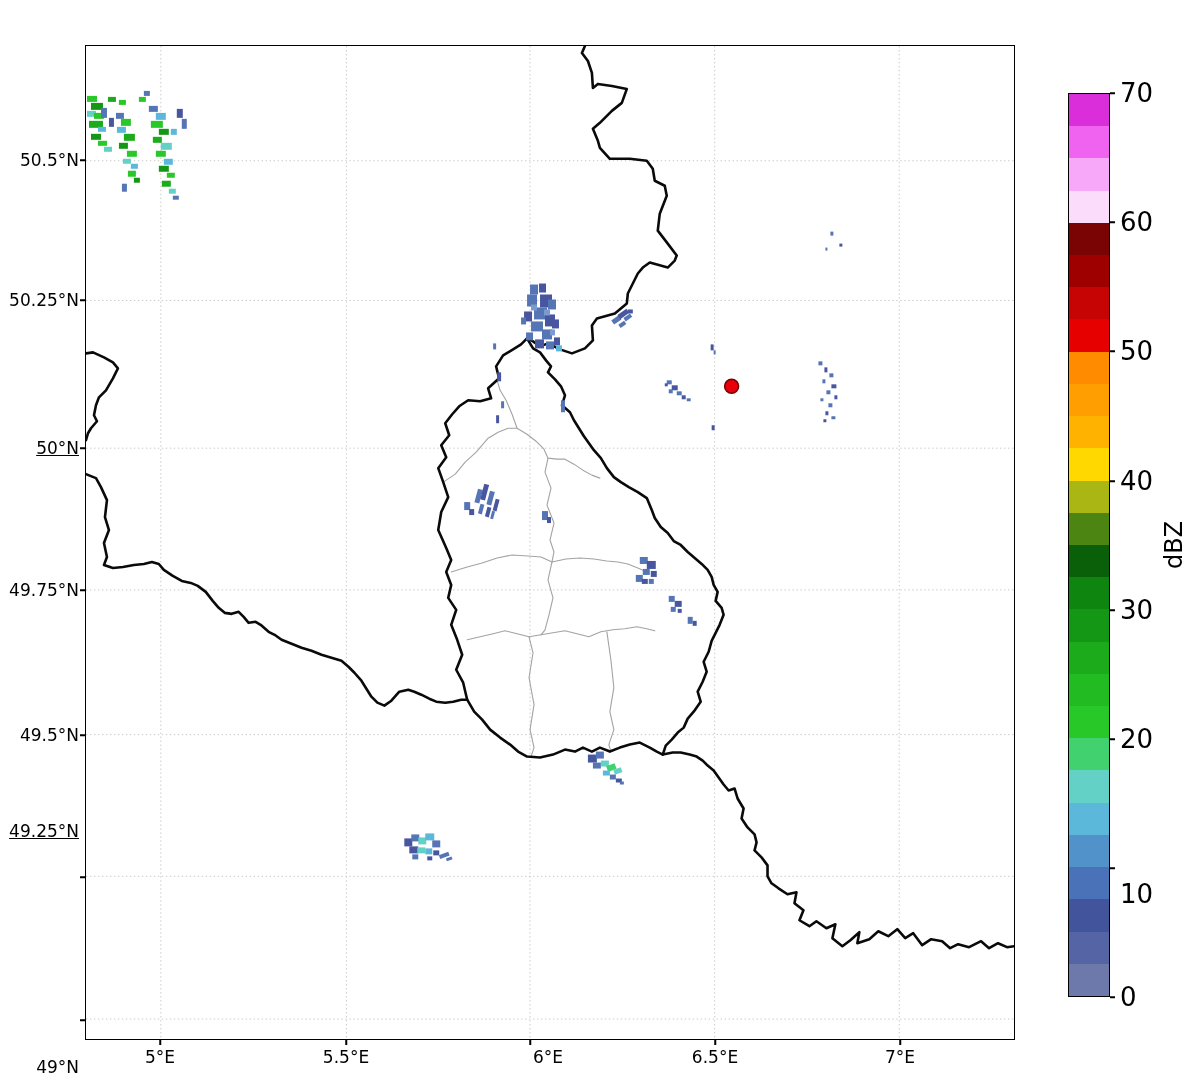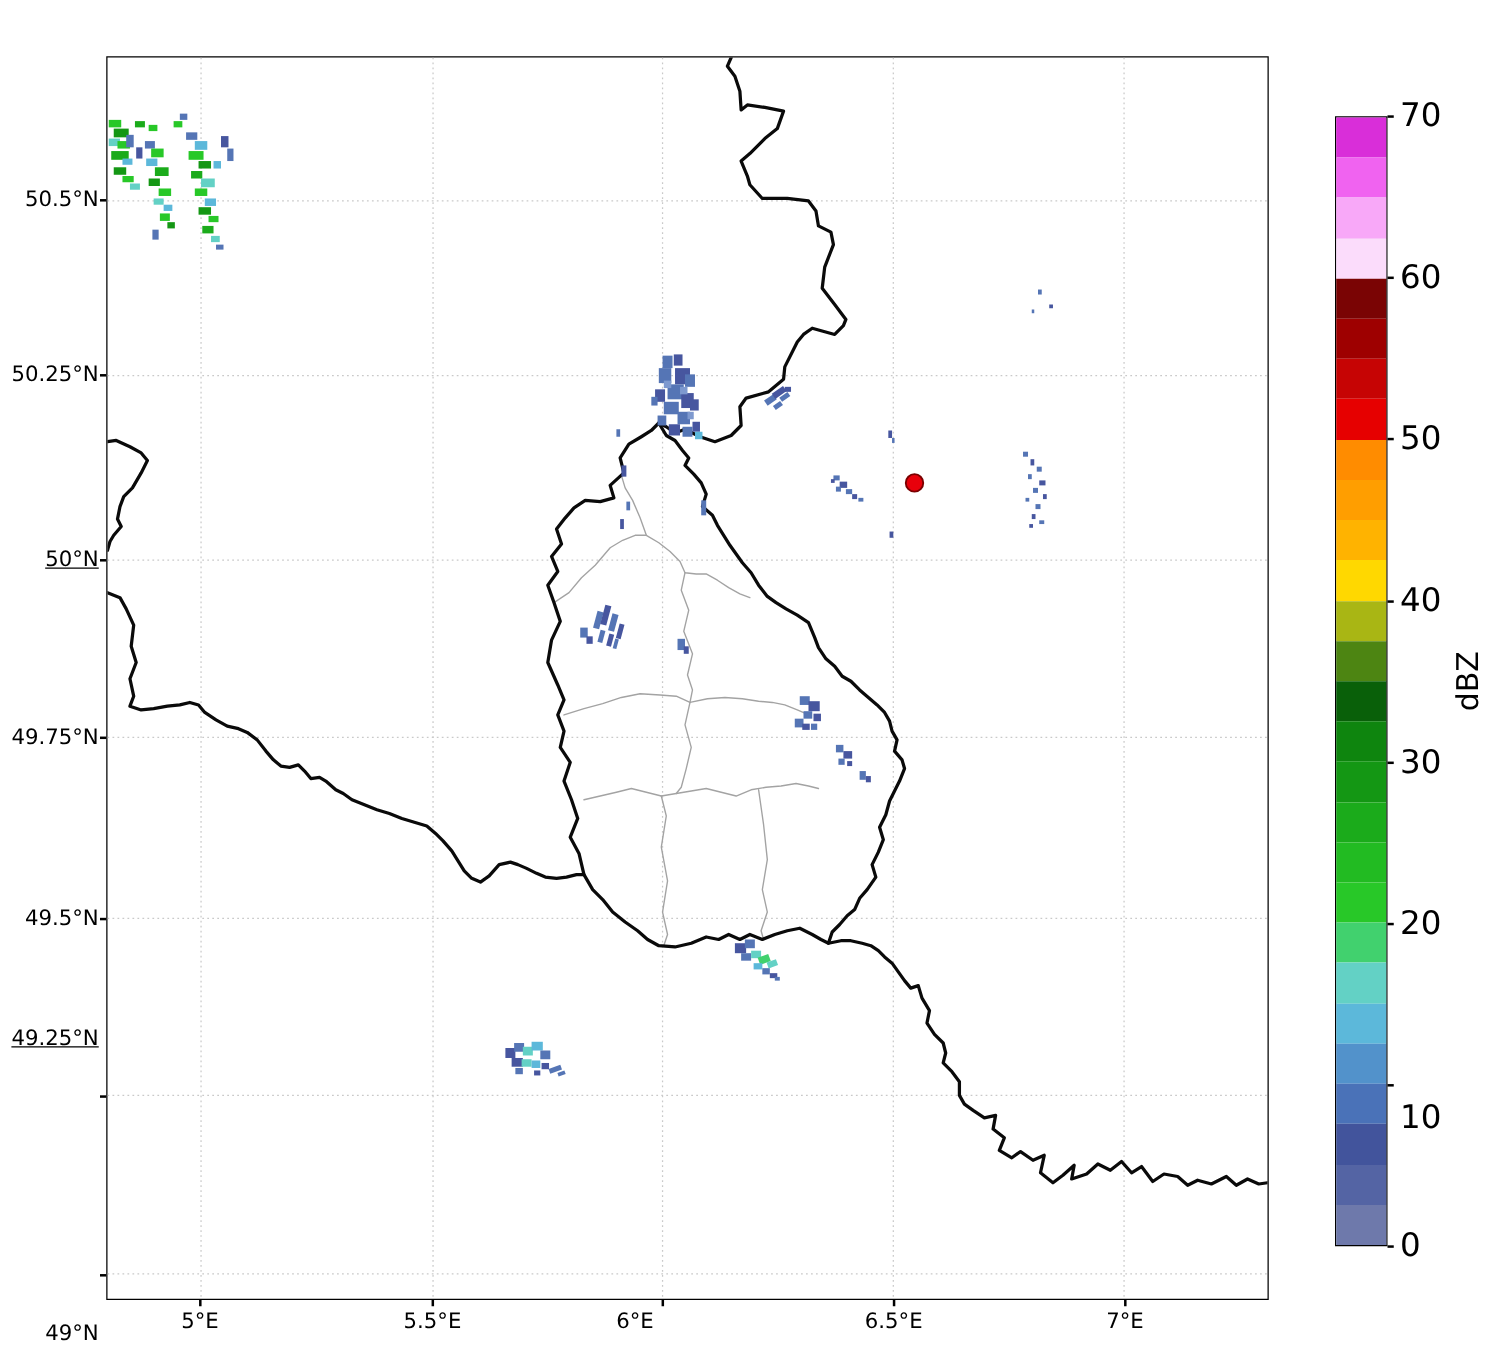--- a/index.html
+++ b/index.html
@@ -203,21 +203,21 @@
         <circle cx="732" cy="386" r="7" fill="#e8000b" stroke="#7a0000" stroke-width="1.5"></circle>
       </svg>
   </div>
 
   <div id="tick-layer">
       <div class="xtick" style="left: 160px;"></div>
       <div class="xlab" style="left: 160px;">5°E</div>
       <div class="xtick" style="left: 346px;"></div>
       <div class="xlab" style="left: 346px;">5.5°E</div>
       <div class="xtick" style="left: 530px;"></div>
-      <div class="xlab" style="left: 508px;">6°E</div>
+      <div class="xlab" style="left: 548px;">6°E</div>
       <div class="xtick" style="left: 715px;"></div>
       <div class="xlab" style="left: 715px;">6.5°E</div>
       <div class="xtick" style="left: 900px;"></div>
       <div class="xlab" style="left: 900px;">7°E</div>
       <div class="ytick" style="top: 160px;"></div>
       <div class="ylab" style="top: 160px;">50.5°N</div>
       <div class="ytick" style="top: 300px;"></div>
       <div class="ylab" style="top: 300px;">50.25°N</div>
       <div class="ytick" style="top: 448px;"></div>
       <div class="ylab" style="top: 448px; text-decoration: underline;">50°N</div>

